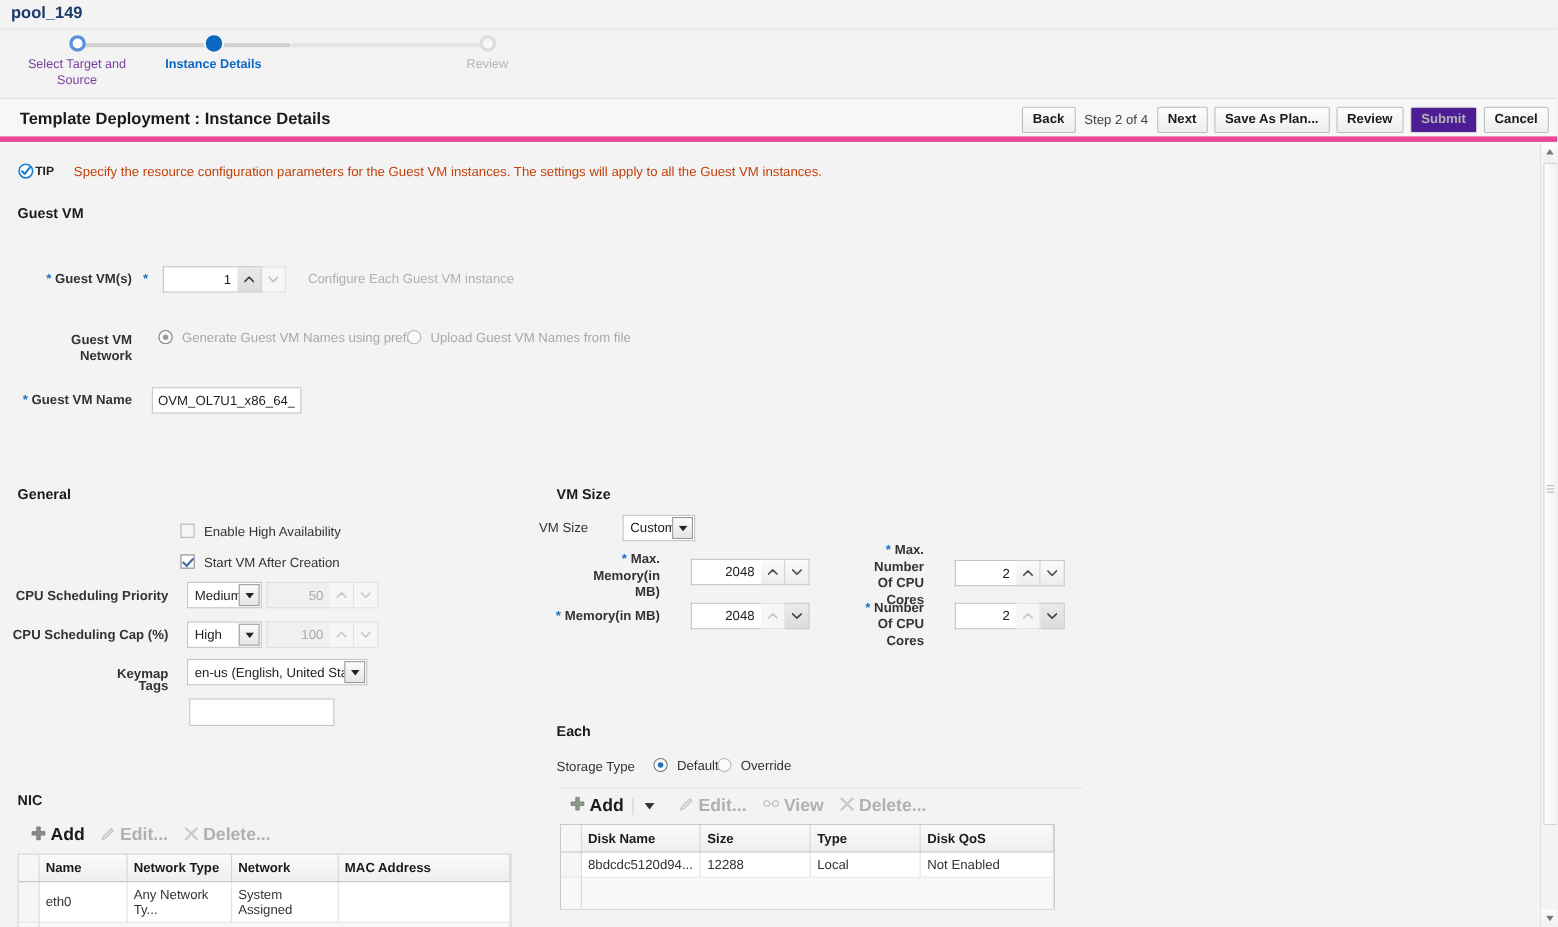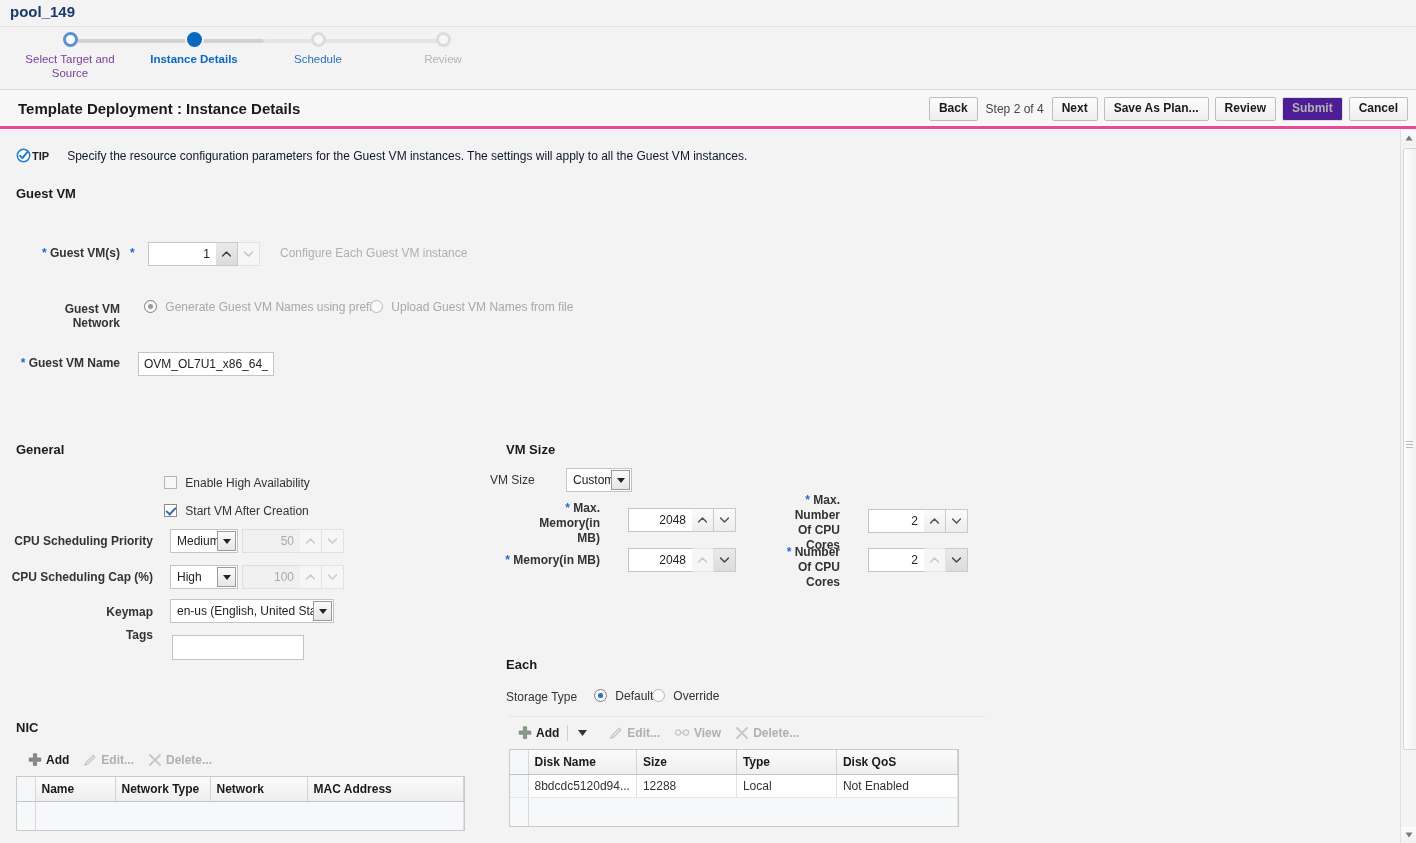--- a/index.html
+++ b/index.html
@@ -78,21 +78,21 @@
   .lbl-link    { color: #2a6ebb; }
   .lbl-dim     { color: #b5b5b5; }
 
   
   .hdr {
     position: absolute;
     left: 0; top: 89px;
     width: 1416px; height: 40px;
     background: #f7f7f7;
     border-top: 1px solid #dedede;
-    border-bottom: 3px solid #ec4899;
+    border-bottom: 5px solid #ec4899;
     box-sizing: border-box;
   }
   .hdr-title {
     position: absolute;
     left: 18px; top: 10px;
     font-size: 15px;
     font-weight: bold;
     color: #1a1a1a;
   }
   .hdr-actions {
@@ -144,21 +144,21 @@
   }
   .tip-icon { width: 15px; height: 15px; display:block; }
   .tip-word {
     font-size: 11px;
     font-weight: bold;
     color: #222222;
     margin-left: 1px;
   }
   .tip-text {
     font-size: 12px;
-    color: #0f172a;
+    color: #c2410c;
     margin-left: 18px;
   }
 
   .section-title {
     position: absolute;
     font-size: 13px;
     font-weight: bold;
     color: #1a1a1a;
   }
 
@@ -293,21 +293,21 @@
   .link-dim {
     position: absolute;
     font-size: 12px;
     color: #b0b0b0;
   }
 
   
   .tbar { position: absolute; display: flex; align-items: center; height: 22px; }
   .tbar-item {
     display: flex; 
-    font-size: 12px; font-weight: bold; color:#1a1a1a;
+    font-size: 16px; font-weight: bold; color:#1a1a1a;
     margin-right: 14px;
     cursor: pointer;
   }
   .tbar-item.dis { color:#b0b0b0; cursor: default; font-weight: bold; }
   .tbar-item svg { margin-right: 4px; display:block; }
   .tbar-sep { width:1px; height:16px; background:#cfcfcf; margin: 0 10px 0 0; }
 
   
   .tbl {
     position: absolute;
@@ -393,24 +393,20 @@
       <div class="train-line" style="left:264px; width:55px; background:#e4e4e4;"></div>
       <div class="train-line" style="left:318px; width:126px; background:#e4e4e4;"></div>
 
       <div class="train-step" style="left:8px;">
         <div class="train-dot visited"></div>
         <span class="train-label lbl-visited">Select Target and Source</span>
       </div>
       <div class="train-step" style="left:132px;">
         <div class="train-dot active"></div>
         <span class="train-label lbl-active">Instance Details</span>
-      </div>
-      <div class="train-step" style="left:256px;">
-        <div class="train-dot future"></div>
-        <span class="train-label lbl-link">Schedule</span>
       </div>
       <div class="train-step" style="left:381px;">
         <div class="train-dot future"></div>
         <span class="train-label lbl-dim">Review</span>
       </div>
     </div>
   </div>
 
   <div class="hdr">
     <div class="hdr-title">Template Deployment : Instance Details</div>
@@ -543,21 +539,21 @@
     <div class="fld-label" style="left:10px; top:475px; width:143px;">Keymap</div>
     <div class="sel" style="left:170px; top:469px; width:164px;">
       <span class="sel-text">en-us (English, United State</span>
       <span class="sel-arrow">
         <svg width="8" height="5" viewBox="0 0 8 5">
             <path d="M0 0 L8 0 L4 5 Z" fill="#222"></path>
           </svg>
       </span>
     </div>
 
-    <div class="fld-label" style="left:10px; top:498px; width:143px;text-align:right;">Tags</div>
+    <div class="fld-label" style="left:10px; top:486px; width:143px;text-align:right;">Tags</div>
     <input class="txtbox" style="left: 172px; top: 505px; width: 132px; height: 25px;" value="">
 
     <div class="section-title" style="left:506px; top:312px;">VM Size</div>
 
     <div class="fld-label normal" style="left:490px; top:343px; width:60px; text-align:left;">VM Size</div>
     <div class="sel" style="left:566px; top:338px; width:66px;">
       <span class="sel-text">Custom</span>
       <span class="sel-arrow">
         <svg width="8" height="5" viewBox="0 0 8 5">
             <path d="M0 0 L8 0 L4 5 Z" fill="#222"></path>
@@ -765,20 +761,27 @@
         <thead>
           <tr>
             <th class="gutter"></th>
             <th style="width:80px;">Name</th>
             <th style="width:95px;">Network Type</th>
             <th style="width:97px;">Network</th>
             <th>MAC Address</th>
           </tr>
         </thead>
         <tbody>
+          <tr>
+            <td class="gutter"></td>
+            <td>eth0</td>
+            <td>Any Network Ty...</td>
+            <td>System Assigned</td>
+            <td></td>
+          </tr>
           <tr class="filler">
             <td class="gutter"></td>
             <td colspan="4"></td>
           </tr>
         </tbody>
       </table>
     </div>
 
   </div>
 

